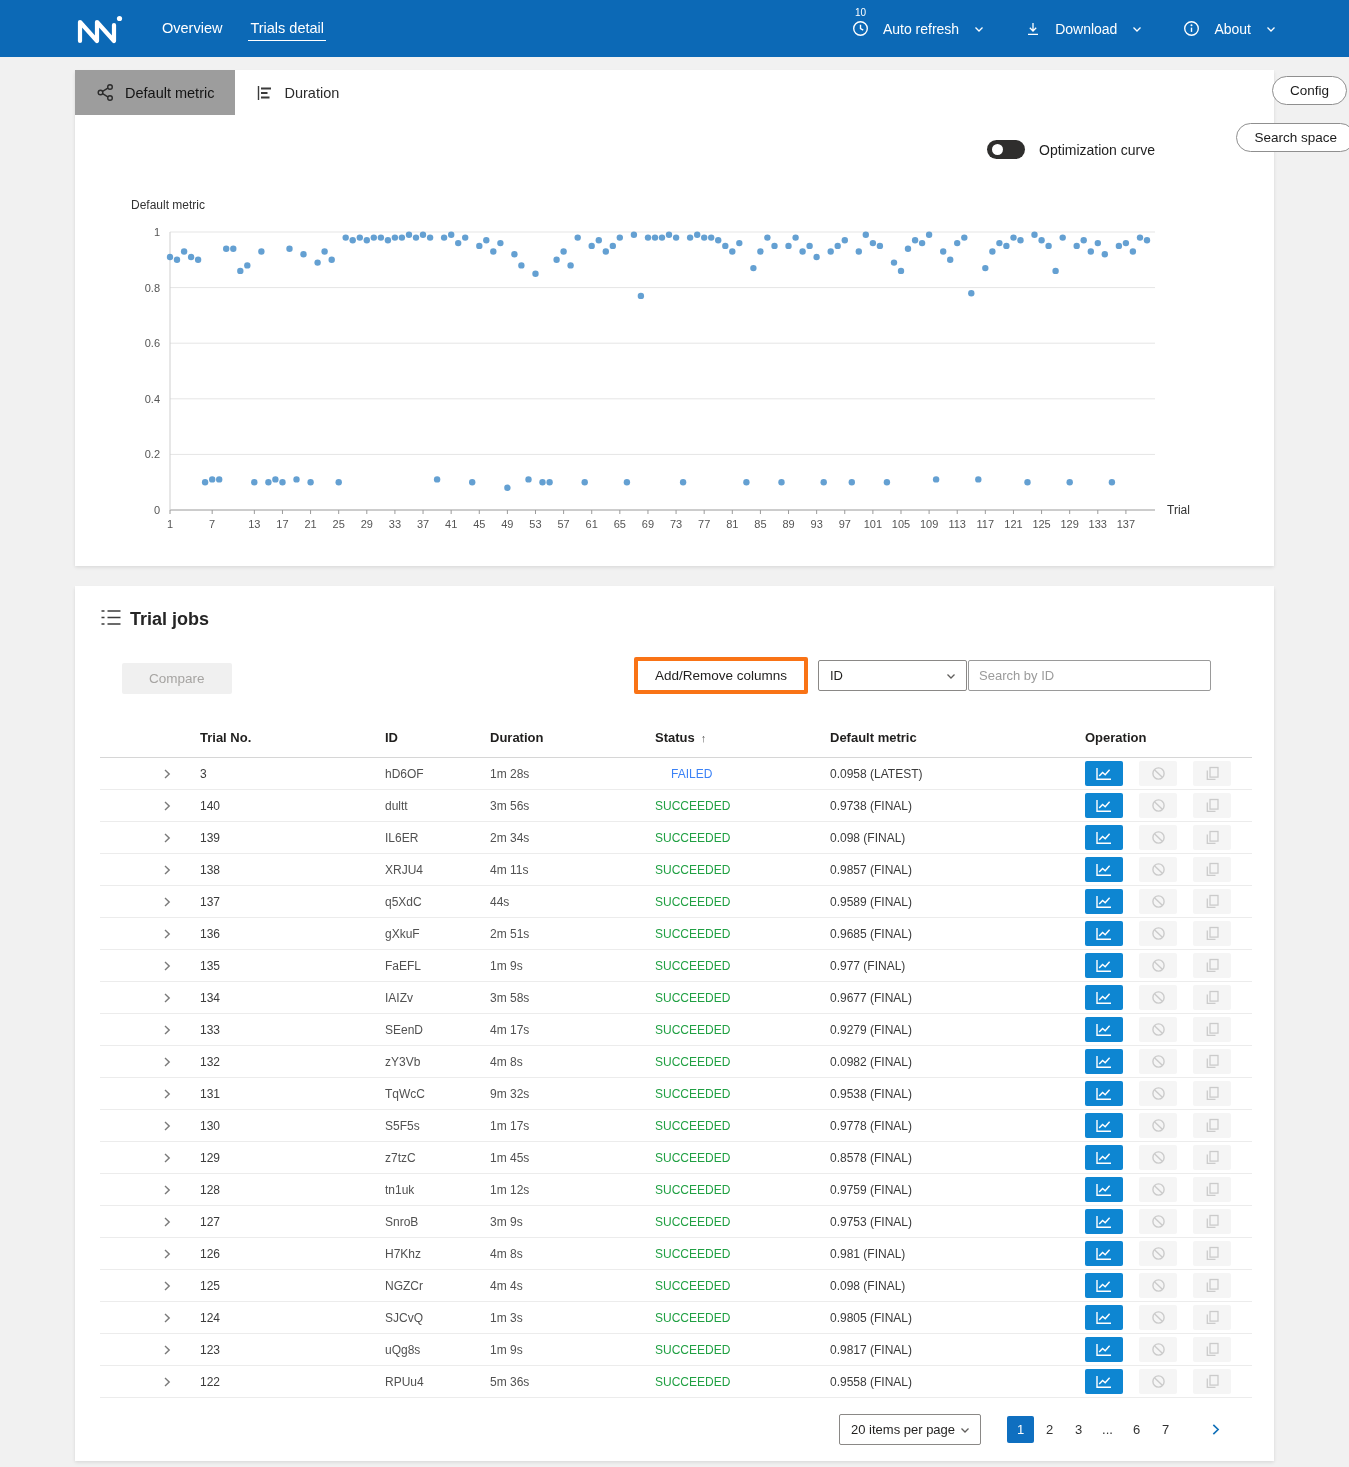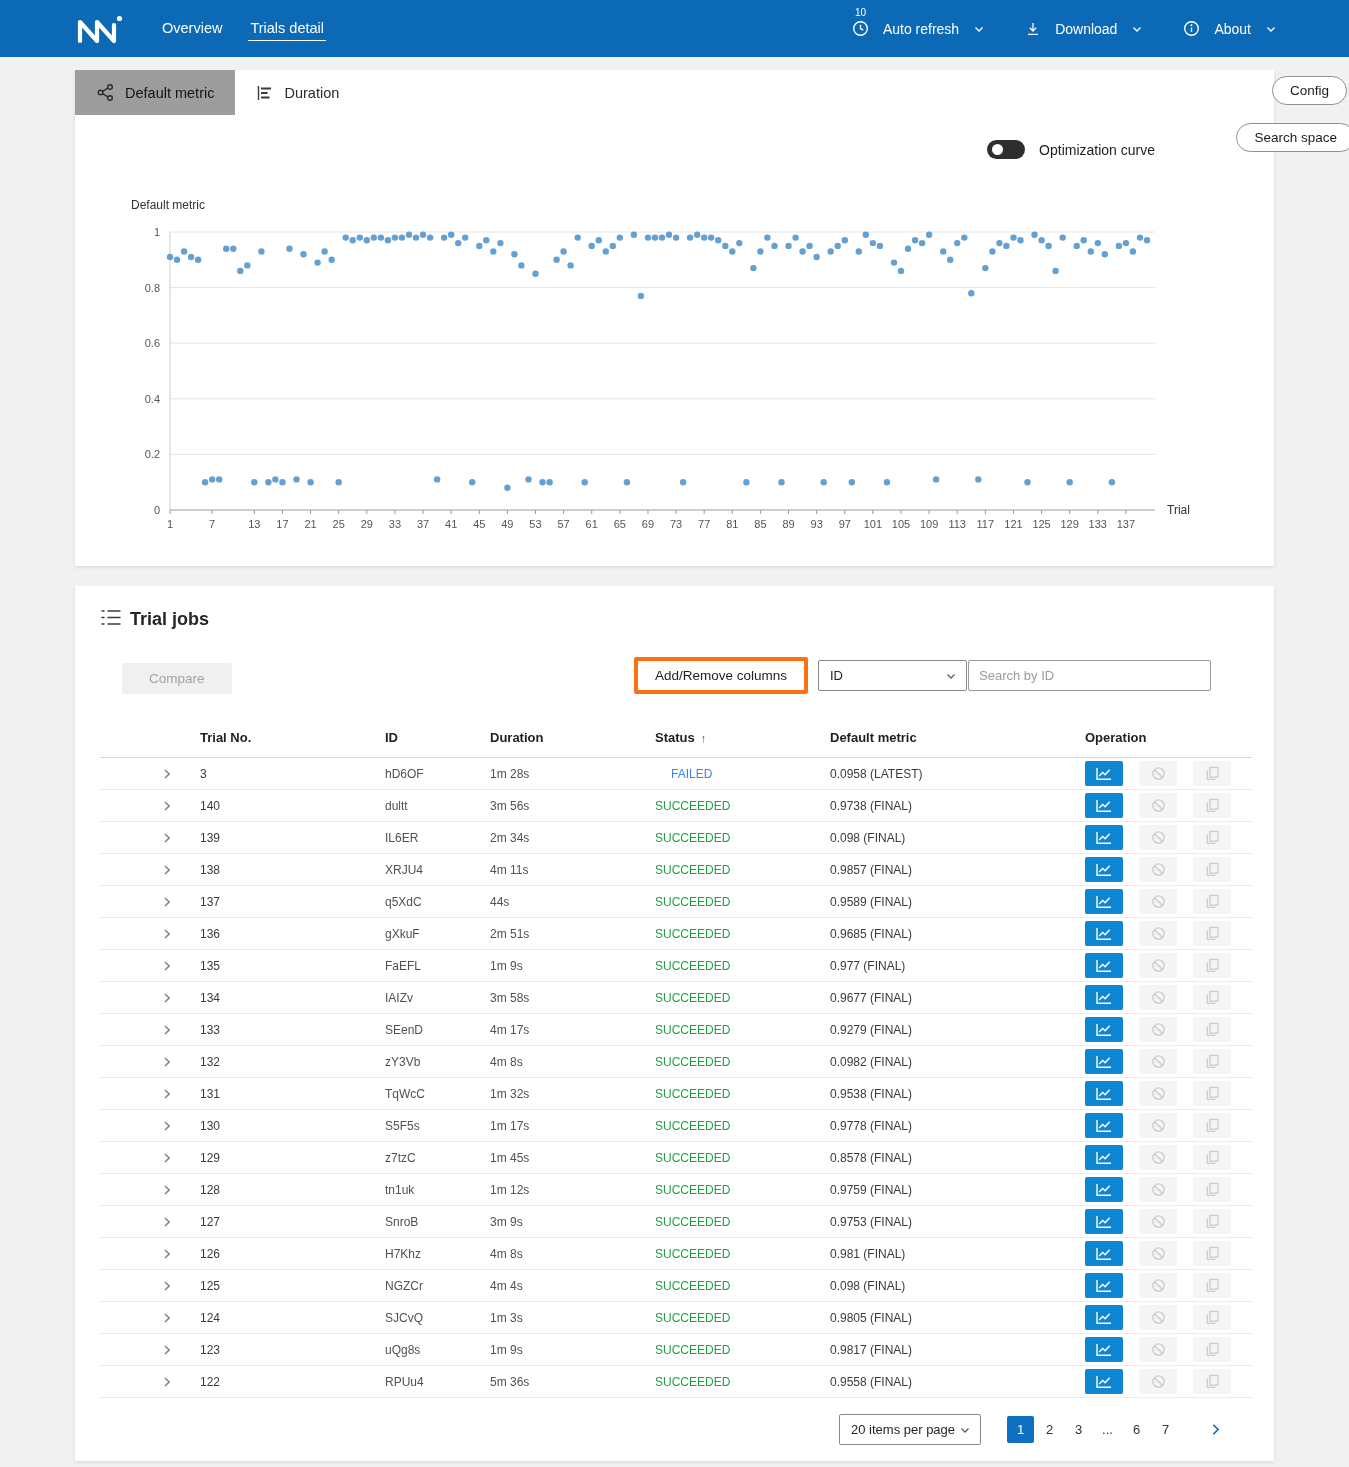--- a/index.html
+++ b/index.html
@@ -745,21 +745,21 @@
             </div>
           </div>
           <div class="trow">
             <div class="c expand">
               <svg width="12" height="12" viewBox="0 0 12 12" fill="none">
                 <path d="M4 2l4.2 4L4 10" stroke="#7a7a7a" stroke-width="1.4"></path>
               </svg>
             </div>
             <div class="c">131</div>
             <div class="c dim">TqWcC</div>
-            <div class="c dim">1m 32s</div>
+            <div class="c dim">9m 32s</div>
             <div class="c status succeeded">SUCCEEDED</div>
             <div class="c">0.9538 (FINAL)</div>
             <div class="c ops">
               <button class="op blue">
                 <svg width="16" height="14" viewBox="0 0 16 14" fill="none">
                   <path d="M1 1v11.2h14" stroke="#fff" stroke-width="1.4"></path>
                   <path d="M3.2 9l3.4-3.6 2.6 2.4 4.4-5" stroke="#fff" stroke-width="1.4"></path>
                 </svg>
               </button>
               <button class="op gray">

